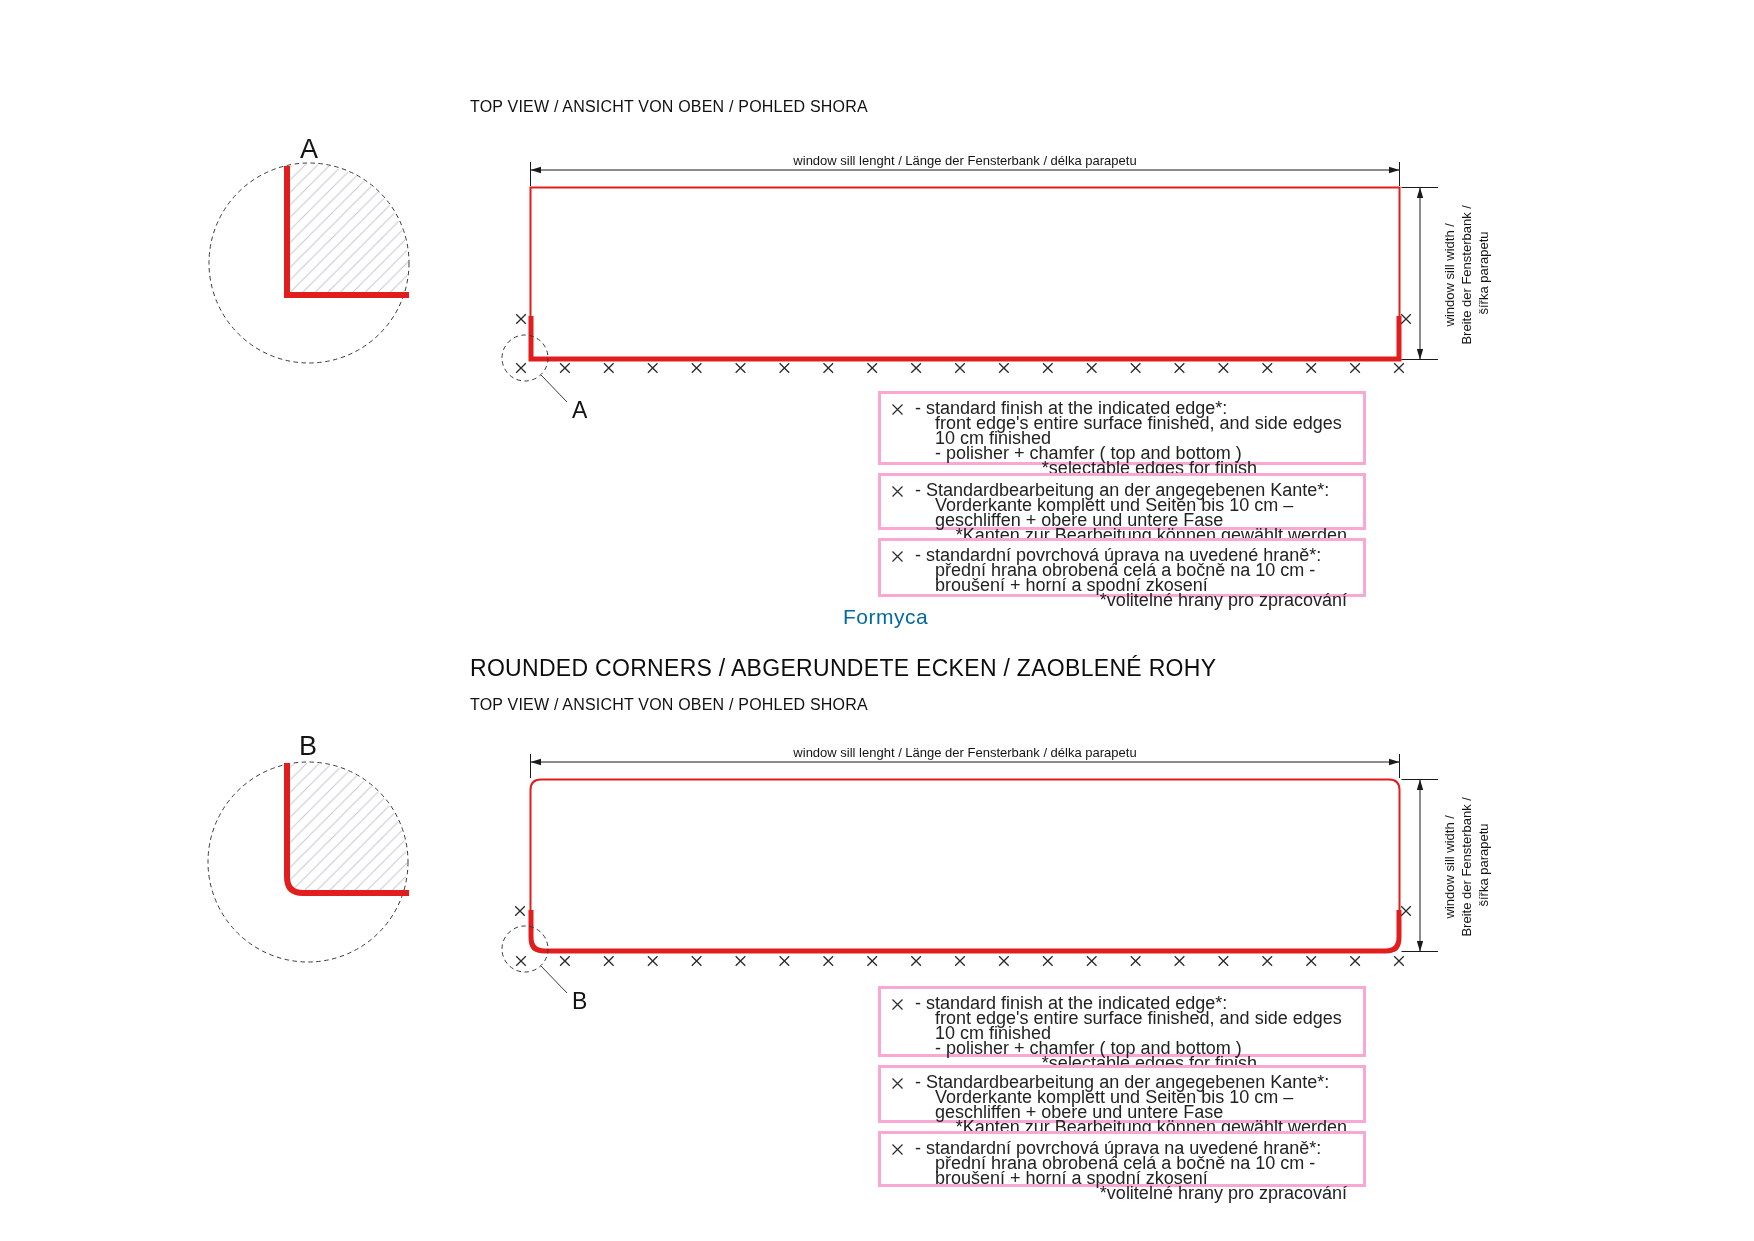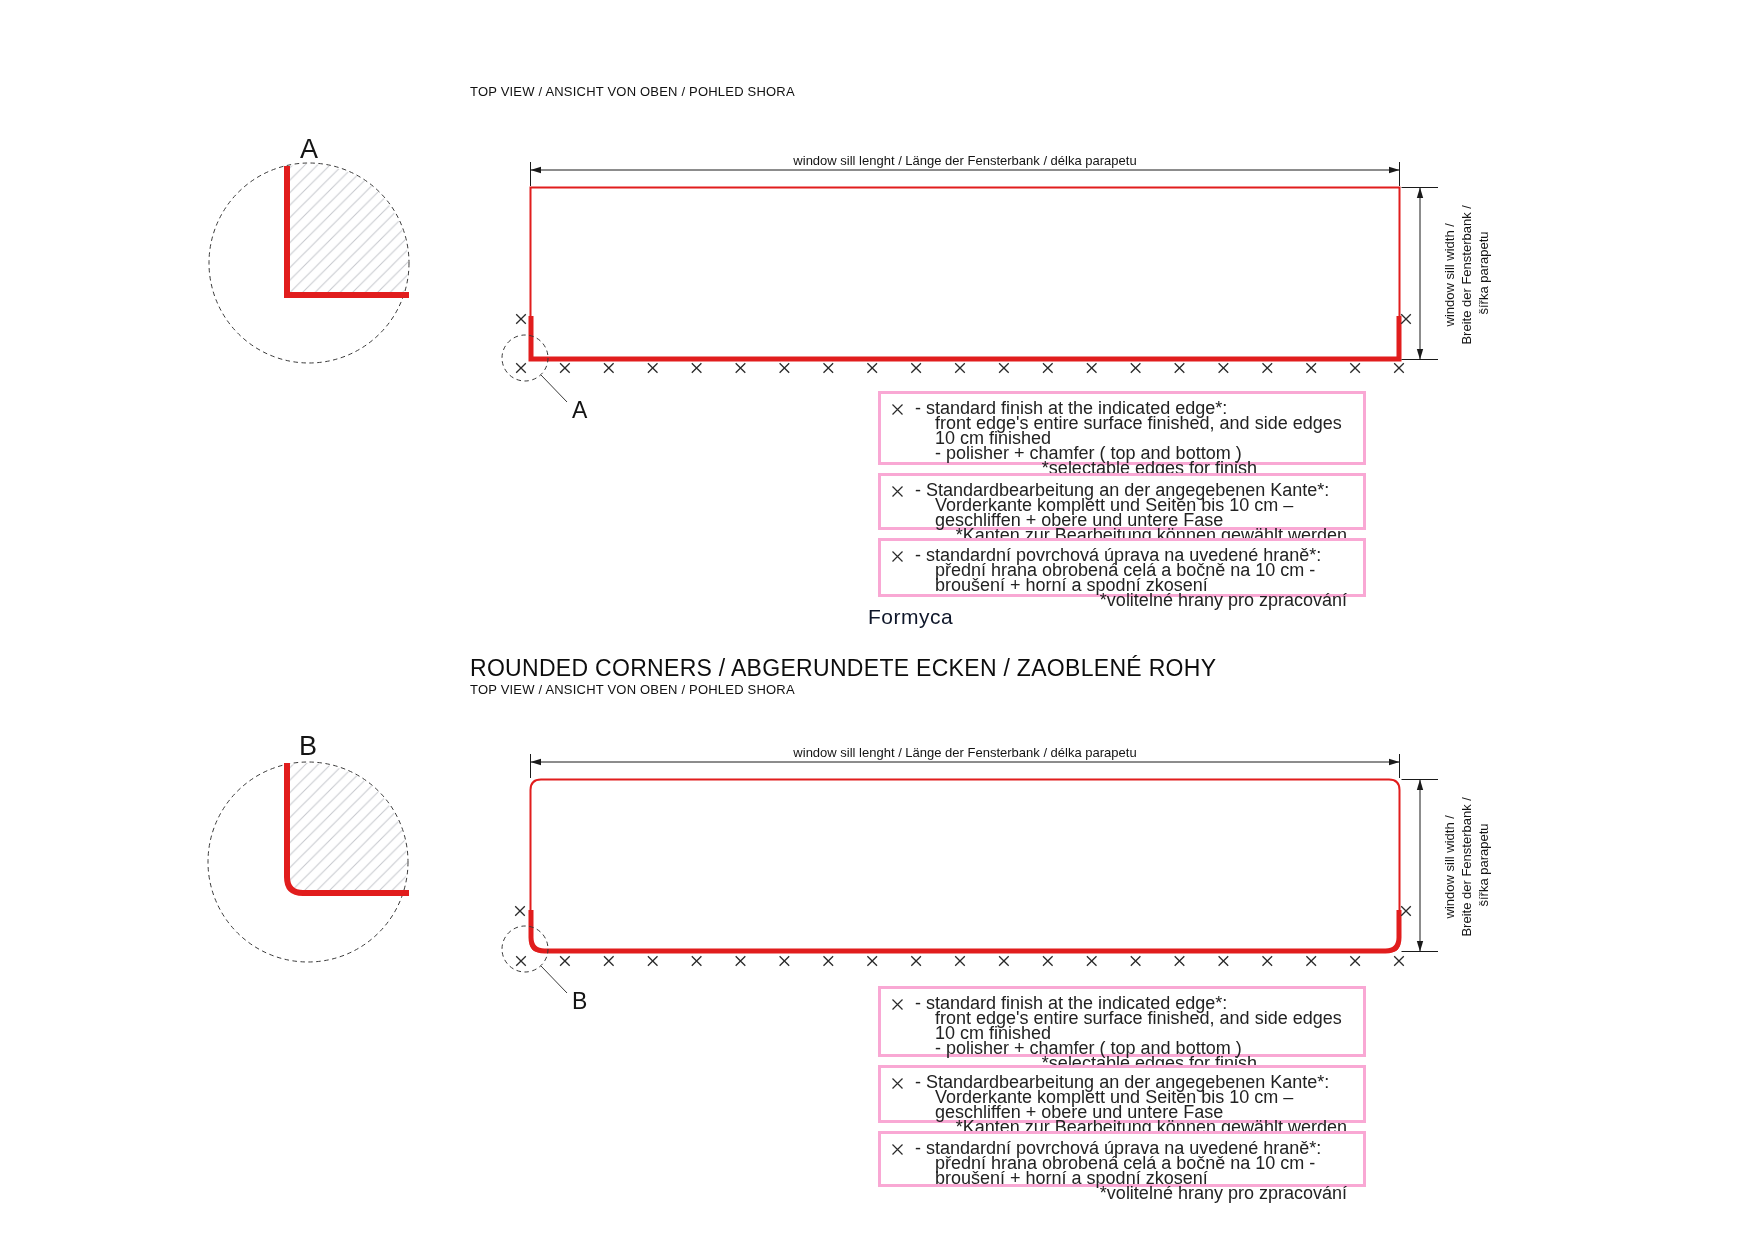--- a/index.html
+++ b/index.html
@@ -2,22 +2,22 @@
 <html><head>
 <meta charset="utf-8">
 <style>
   html,body { margin:0; padding:0; background:#fff; }
   #stage {
     position:relative; width:1754px; height:1241px; background:#ffffff;
     font-family:"Liberation Sans", sans-serif; color:#1a1a1a; overflow:hidden;
   }
   .abs { position:absolute; }
   .sec-title   { font-size:23px; letter-spacing:.3px; color:#0d0d0d; white-space:nowrap; }
-  .sec-sub     { font-size:13px; letter-spacing:.2px; color:#111; white-space:nowrap; }
-  .watermark   { font-size:21px; color:#0f172a; letter-spacing:.5px;margin-left:25px; }
+  .sec-sub     { font-size:16px; letter-spacing:.2px; color:#111; white-space:nowrap;margin-top:14px; }
+  .watermark   { font-size:21px; color:#0369a1; letter-spacing:.5px; }
 
   svg text { font-family:"Liberation Sans", sans-serif; fill:#141414; }
   .dim-label     { font-size:13px; }
   .detail-label  { font-size:27px; }
   .callout-label { font-size:23px; }
   .dimline       { stroke:#1a1a1a; stroke-width:1; fill:none; }
   .arrow         { fill:#1a1a1a; stroke:none; }
   .dash-circle   { fill:none; stroke:#3a3a3a; stroke-width:1; stroke-dasharray:4.5 3.5; }
   .leader        { stroke:#3a3a3a; stroke-width:1; fill:none; }
   .edge-thin     { stroke-width:2; fill:none; }

